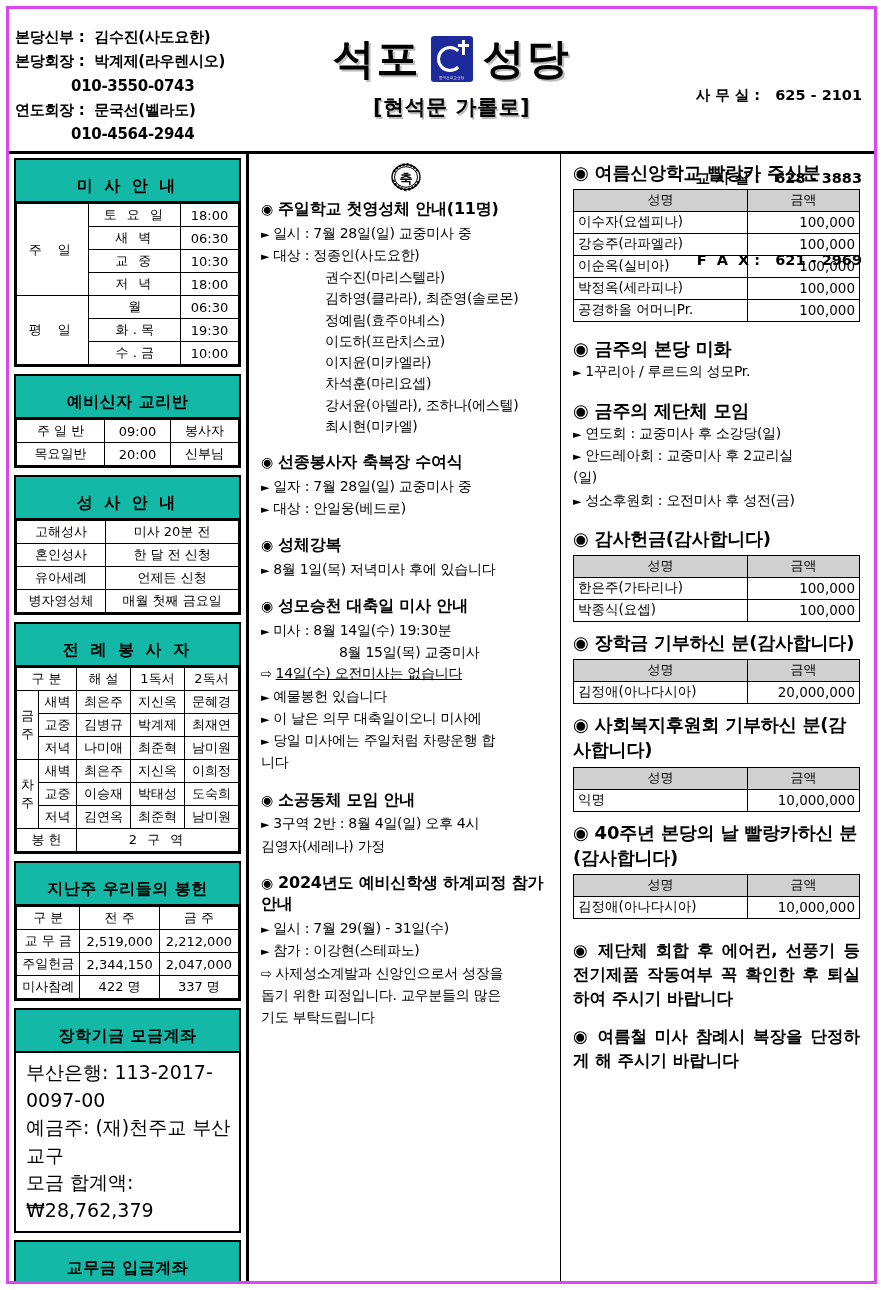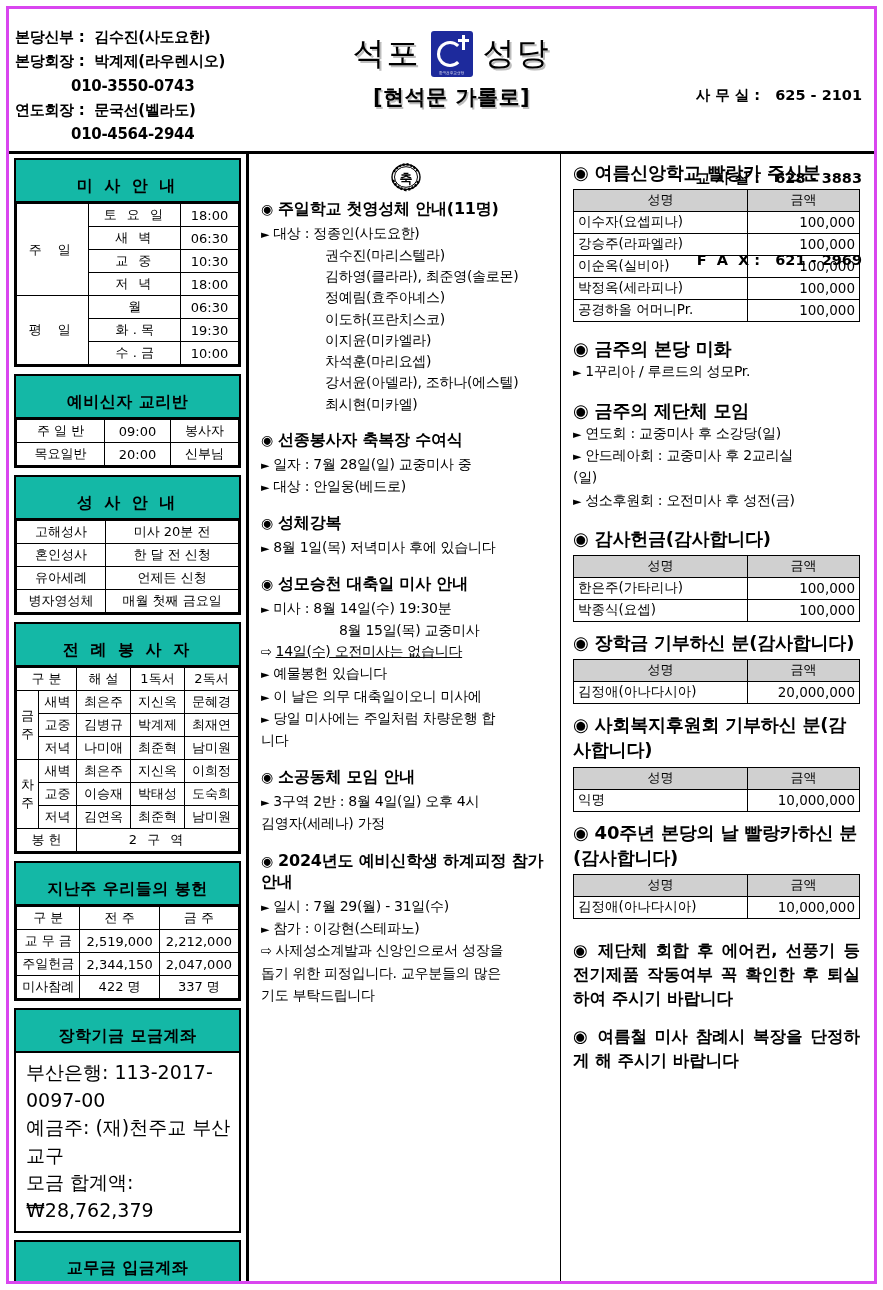--- a/index.html
+++ b/index.html
@@ -50,22 +50,22 @@
     align-items: center;
     justify-content: flex-start;
     padding-top: 18px;
   }
   .title-row {
     display: flex;
     align-items: center;
     gap: 10px;
   }
   .title-word {
-    font-size: 32px;
-    font-weight: normal;
+    font-size: 42px;
+    font-weight: bold;
     letter-spacing: 2px;
     text-shadow: 2px 2px 0 #bdbdbd;
   }
   .logo {
     width: 42px; height: 46px;
     background: #1d2a9c;
     border-radius: 3px;
     position: relative;
     flex: 0 0 auto;
   }
@@ -487,20 +487,21 @@
           <ellipse cx="17" cy="15" rx="11.5" ry="10.3" fill="none" stroke="#000" stroke-width="1"></ellipse>
           <path d="M4 18 Q7 26 17 28 Q27 26 30 18" fill="none" stroke="#000" stroke-width="2.6" stroke-dasharray="2.2 1.6"></path>
           <path d="M5 10 Q8 4 17 2 Q26 4 29 10" fill="none" stroke="#000" stroke-width="2.2" stroke-dasharray="2.2 1.6"></path>
           <text x="17" y="20.5" font-size="13" font-weight="bold" text-anchor="middle" font-family="'DejaVu Sans',sans-serif">축</text>
         </svg>
       </div>
 
       <div class="hd">
         <span class="bullet">◉</span><span>주일학교 첫영성체 안내(11명)</span>
       </div>
+      <div class="item"><span class="mk">►</span><span>일시 : 7월 28일(일) 교중미사 중</span></div>
       <div class="item"><span class="mk">►</span><span>대상 : 정종인(사도요한)</span></div>
       <div class="sub">권수진(마리스텔라)</div>
       <div class="sub">김하영(클라라), 최준영(솔로몬)</div>
       <div class="sub">정예림(효주아녜스)</div>
       <div class="sub">이도하(프란치스코)</div>
       <div class="sub">이지윤(미카엘라)</div>
       <div class="sub">차석훈(마리요셉)</div>
       <div class="sub">강서윤(아델라), 조하나(에스텔)</div>
       <div class="sub">최시현(미카엘)</div>
 

